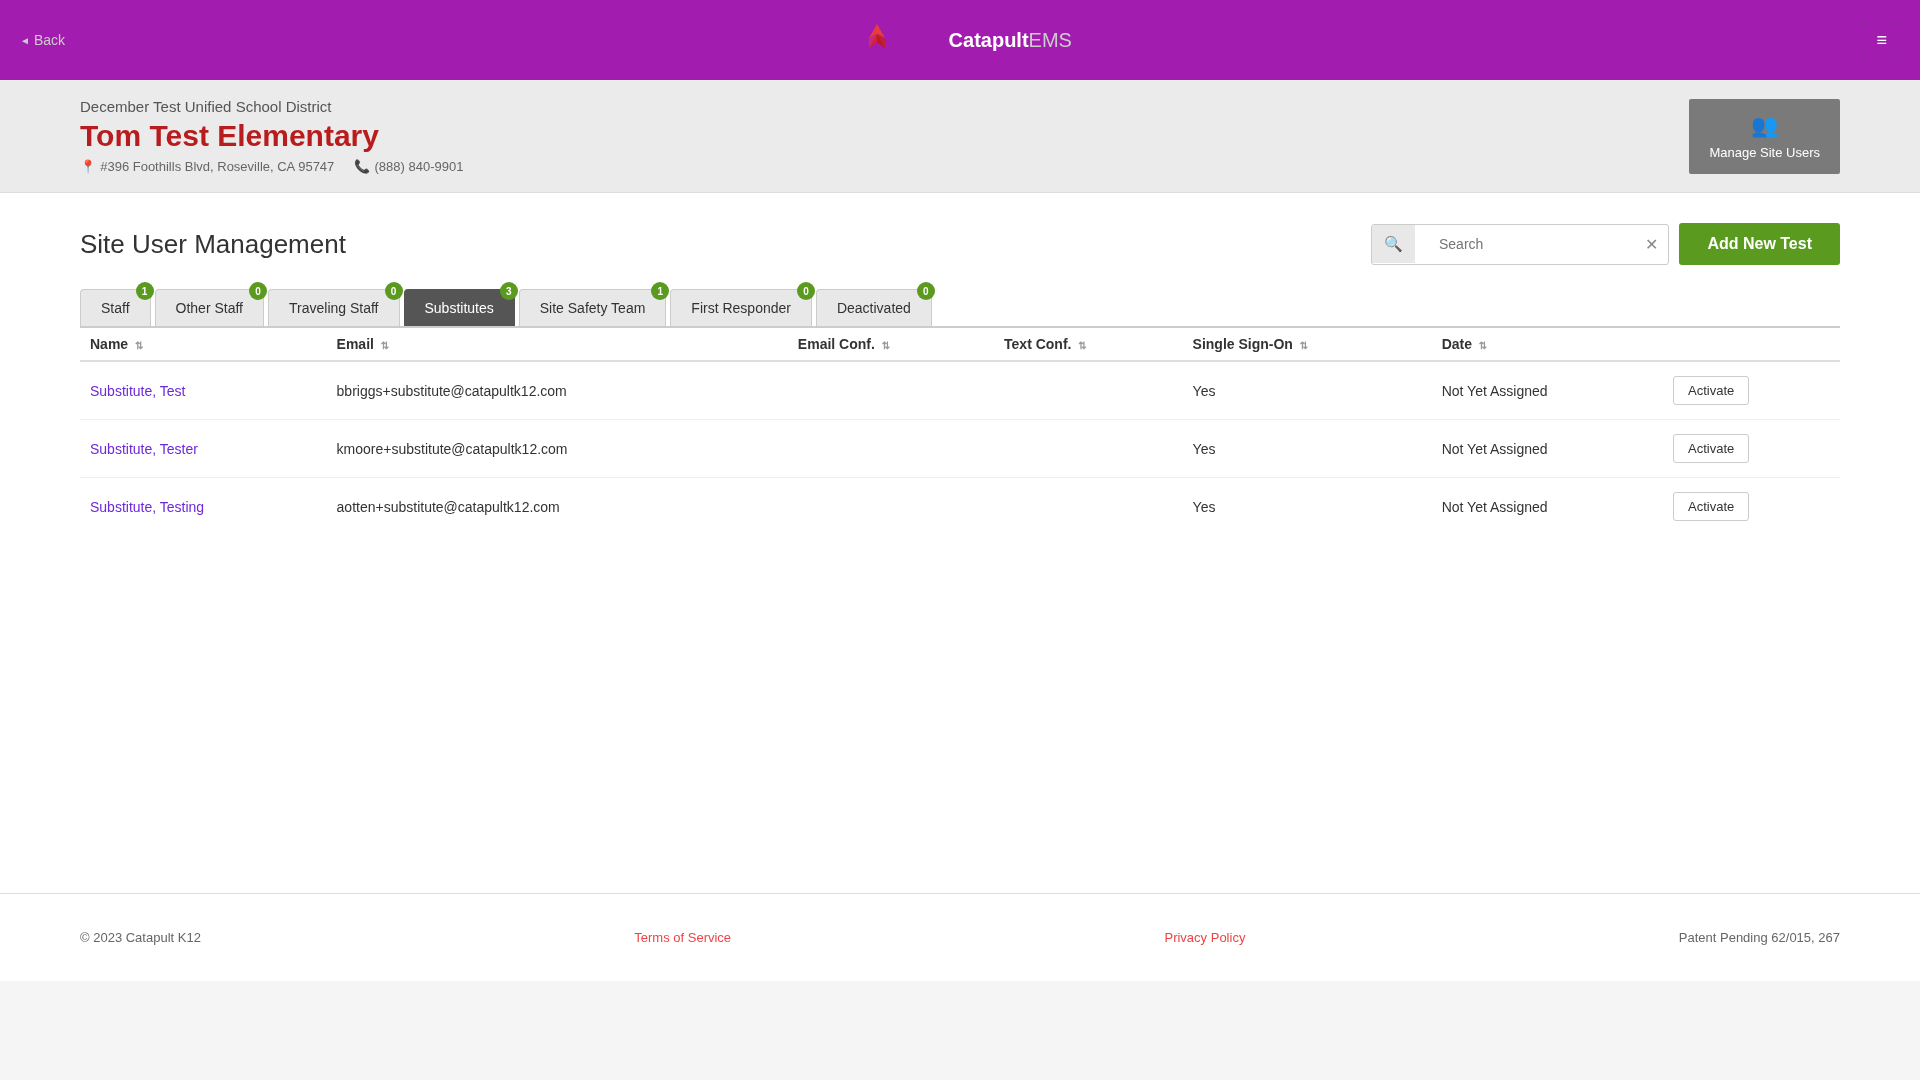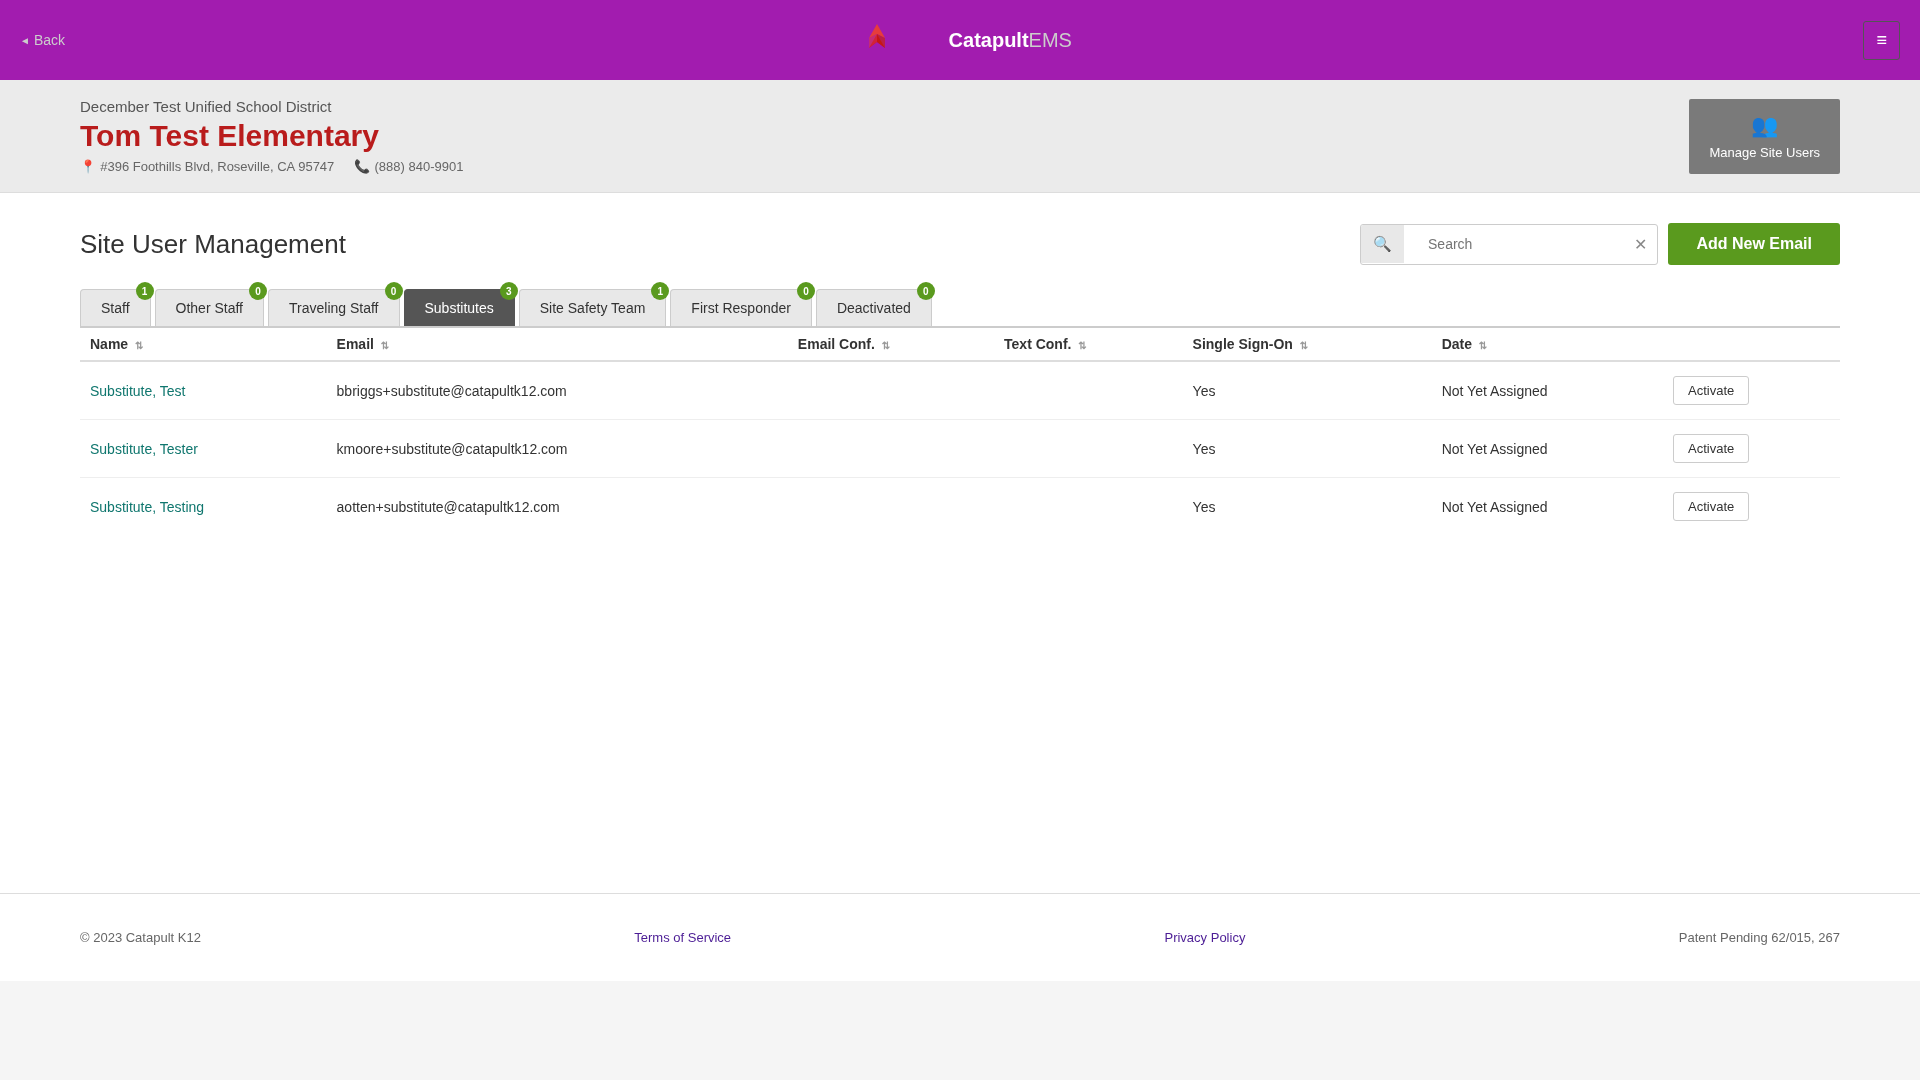--- a/index.html
+++ b/index.html
@@ -217,21 +217,21 @@
       color: #999;
     }
     .data-table td {
       padding: 14px 10px;
       font-size: 14px;
       color: #333;
       border-bottom: 1px solid #eee;
     }
     .data-table tr:last-child td { border-bottom: none; }
     .name-link {
-      color: #0f766e;
+      color: #6d28d9;
       cursor: pointer;
       text-decoration: none;
     }
     .activate-btn {
       background: white;
       border: 1px solid #ccc;
       padding: 6px 14px;
       cursor: pointer;
       border-radius: 3px;
       font-size: 13px;
@@ -245,21 +245,21 @@
       text-align: center;
       color: #666;
       font-size: 13px;
       display: flex;
       align-items: center;
       justify-content: space-between;
       gap: 20px;
       background: white;
     }
     .footer a {
-      color: #4c1d95;
+      color: #ef4444;
       text-decoration: none;
     }
 
     
     .catapult-logo {
       display: flex;
       align-items: center;
       gap: 4px;
     }
   </style>
@@ -314,21 +314,21 @@
 <div class="main-content">
 
   <div class="title-row">
     <h1 class="page-title">Site User Management</h1>
     <div class="search-area">
       <div class="search-box">
         <button class="search-icon-btn">🔍</button>
         <input class="search-input" type="text" placeholder="Search" style="">
         <button class="search-clear">✕</button>
       </div>
-      <button class="add-user-btn">Add New Email</button>
+      <button class="add-user-btn">Add New Test</button>
     </div>
   </div>
 
   <div class="tabs" id="tabs-container">
       <div class="tab">Staff<span class="tab-badge">1</span></div>
       <div class="tab">Other Staff<span class="tab-badge">0</span></div>
       <div class="tab">Traveling Staff<span class="tab-badge">0</span></div>
       <div class="tab active">Substitutes<span class="tab-badge">3</span></div>
       <div class="tab">Site Safety Team<span class="tab-badge">1</span></div>
       <div class="tab">First Responder<span class="tab-badge">0</span></div>

